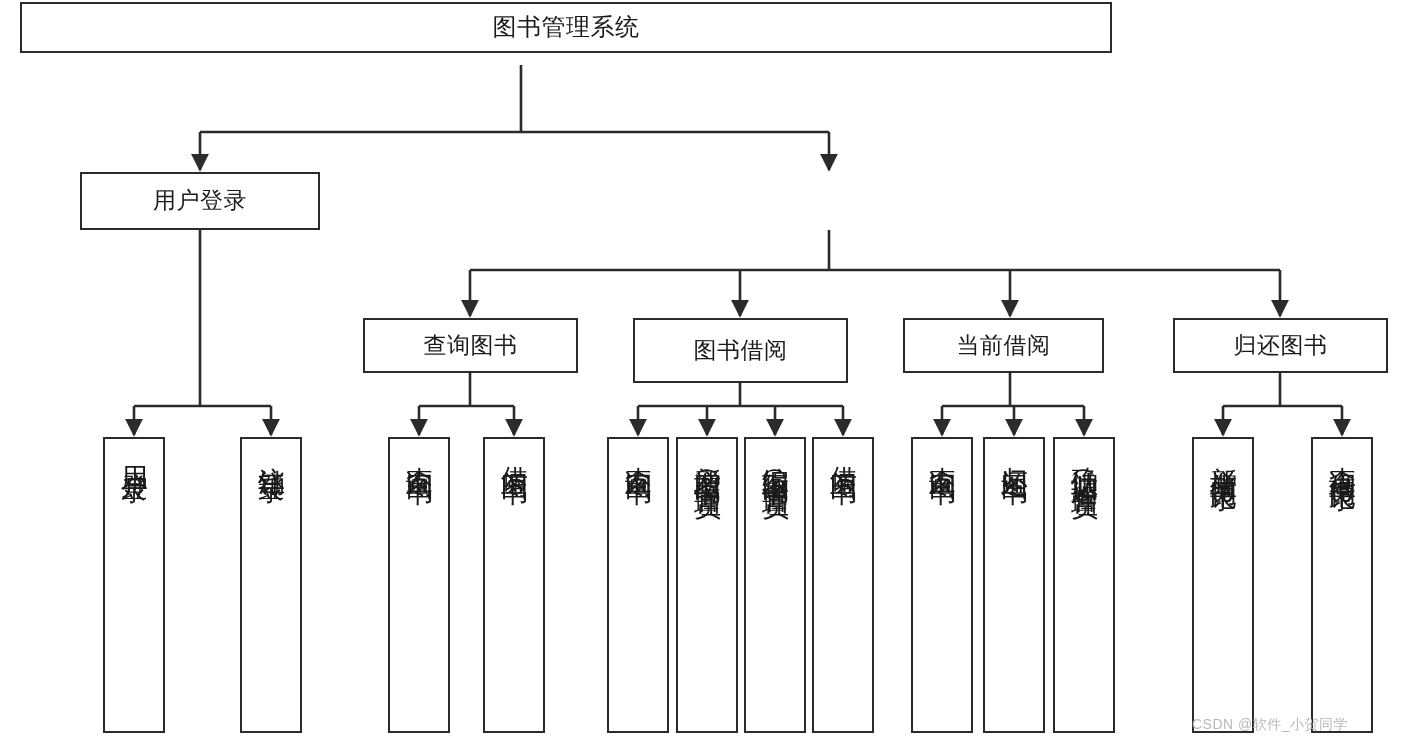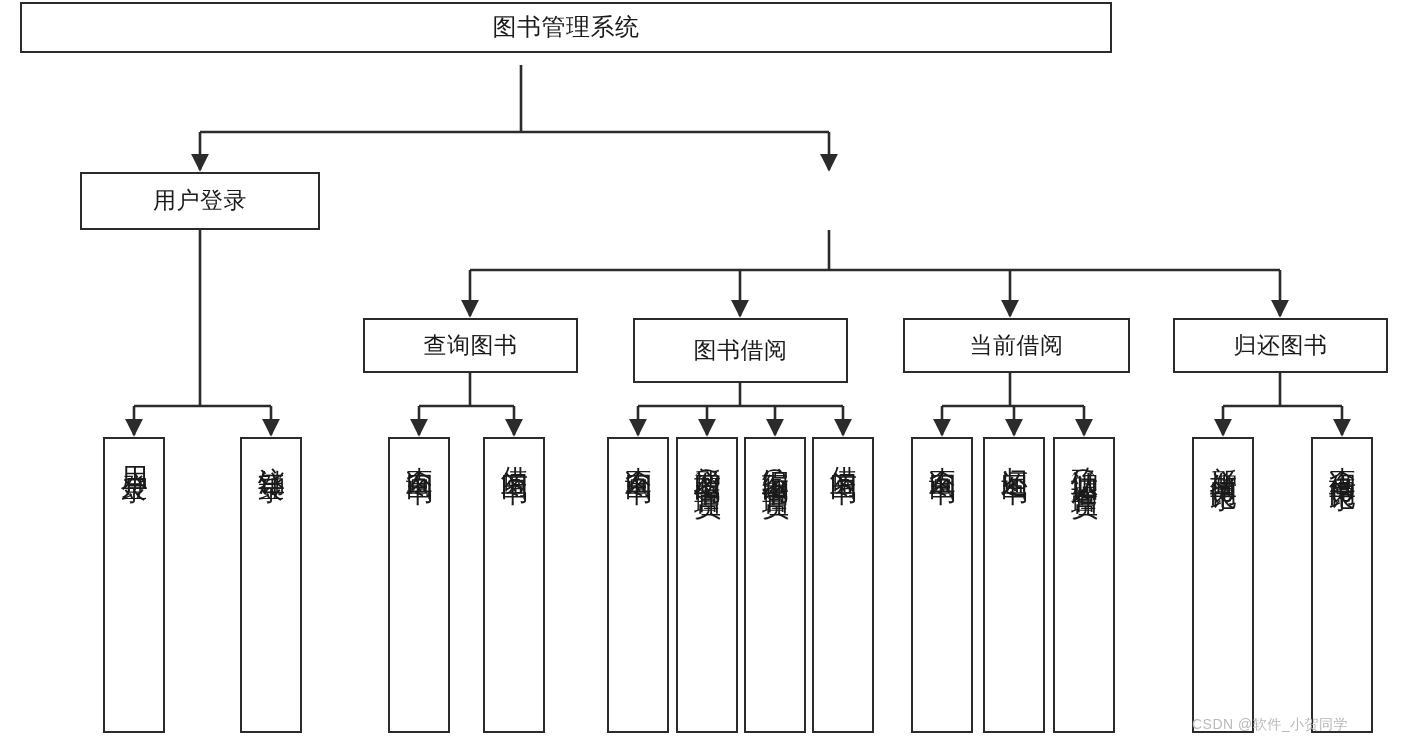--- a/index.html
+++ b/index.html
@@ -126,21 +126,21 @@
   <div class="node horiz" id="node-l1-0" style="left: 80px; top: 172px; width: 240px; height: 58px;">
     <span class="lbl">用户登录</span>
   </div>
 
   <div class="node horiz" id="node-l2-0" style="left: 363px; top: 318px; width: 215px; height: 55px;">
     <span class="lbl">查询图书</span>
   </div>
   <div class="node horiz" id="node-l2-1" style="left: 633px; top: 318px; width: 215px; height: 65px;">
     <span class="lbl">图书借阅</span>
   </div>
-  <div class="node horiz" id="node-l2-2" style="left: 903px; top: 318px; width: 227px; height: 55px;">
+  <div class="node horiz" id="node-l2-2" style="left: 903px; top: 318px; width: 201px; height: 55px;">
     <span class="lbl">当前借阅</span>
   </div>
   <div class="node horiz" id="node-l2-3" style="left: 1173px; top: 318px; width: 215px; height: 55px;">
     <span class="lbl">归还图书</span>
   </div>
 
   <div class="node vert" id="node-leaf-0" style="left: 103px; top: 437px; width: 62px; height: 296px;">
     <span class="lbl">用户登录</span>
   </div>
   <div class="node vert" id="node-leaf-1" style="left: 240px; top: 437px; width: 62px; height: 296px;">

